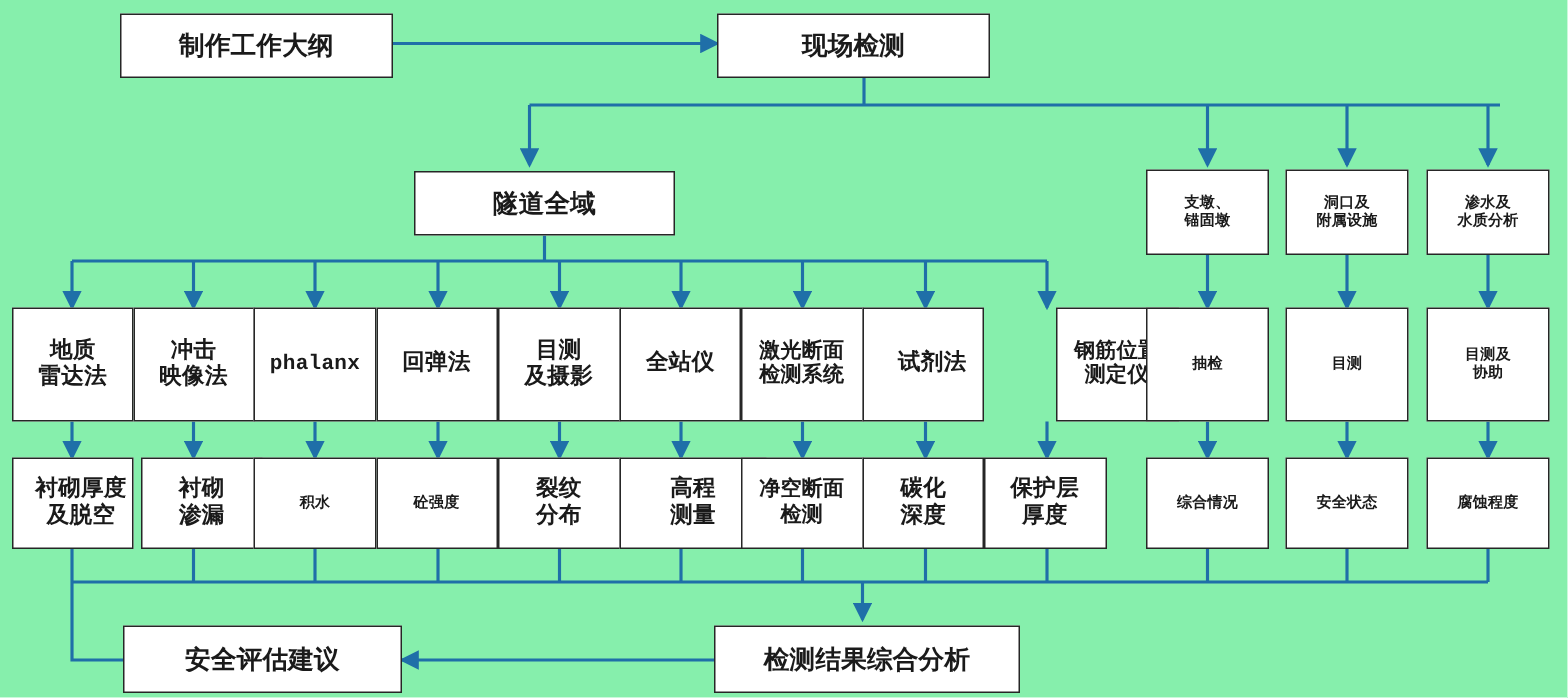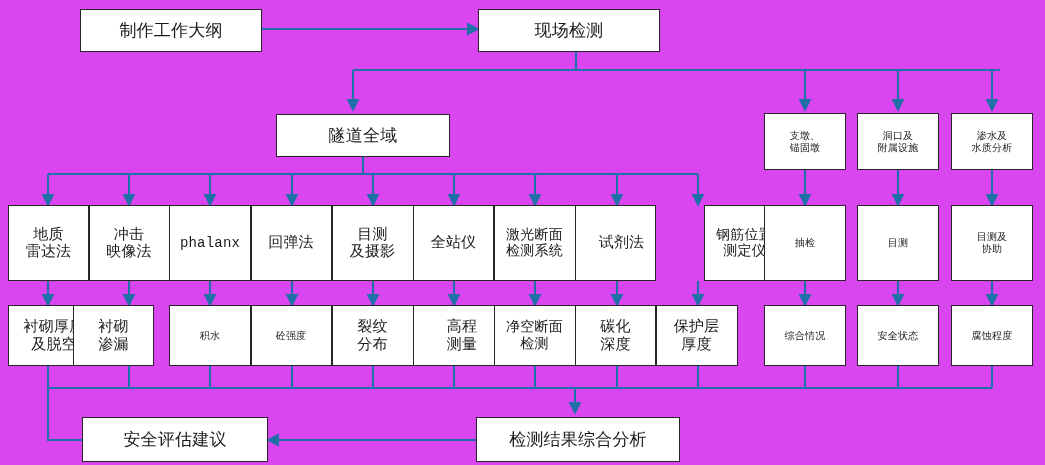--- a/index.html
+++ b/index.html
@@ -4,23 +4,24 @@
 <style>
   html, body {
     margin: 0;
     padding: 0;
     background: #ffffff;
   }
   #canvas {
     position: relative;
     width: 1045px;
     height: 465px;
-    background: #d946ef;
+    background: #86efac;
     font-family: "Liberation Serif", "DejaVu Serif", serif;
     overflow: hidden;
+    font-weight: bold;
   }
   #svg-layer {
     position: absolute;
     left: 0;
     top: 0;
     width: 1045px;
     height: 465px;
     pointer-events: none;
   }
   .node {
@@ -143,21 +144,21 @@
   <div class="node tiny" style="left:655.5px;top:205px;width:82px; height:76px;margin-left:48px;">钢筋位置
 测定仪</div>
 
   <div class="node lvl2" style="left:764px; top:205px; width:82px; height:76px;">抽检</div>
   <div class="node lvl2" style="left:857px; top:205px; width:82px; height:76px;">目测</div>
   <div class="node lvl2" style="left:951px; top:205px; width:82px; height:76px;">目测及
 协助</div>
 
   <div class="node small" style="left:8px;   top:305px; width:81px; height:61px;padding-left:11px;">衬砌厚度
 及脱空</div>
-  <div class="node small" style="left:73px;top:305px; width:81px; height:61px;">衬砌
+  <div class="node small" style="left:94px;top:305px; width:81px; height:61px;">衬砌
 渗漏</div>
   <div class="node lvl2" style="left:169px; top:305px; width:82px; height:61px;">积水</div>
   <div class="node lvl2" style="left:250.5px;top:305px;width:81px; height:61px;">砼强度</div>
   <div class="node small" style="left:331.5px;top:305px;width:82px; height:61px;">裂纹
 分布</div>
   <div class="node small" style="left:413px; top:305px; width:98px; height:61px;">高程
 测量</div>
   <div class="node tiny" style="left:493.5px;top:305px;width:82px; height:61px;">净空断面
 检测</div>
   <div class="node small" style="left:575px; top:305px; width:81px; height:61px;">碳化

